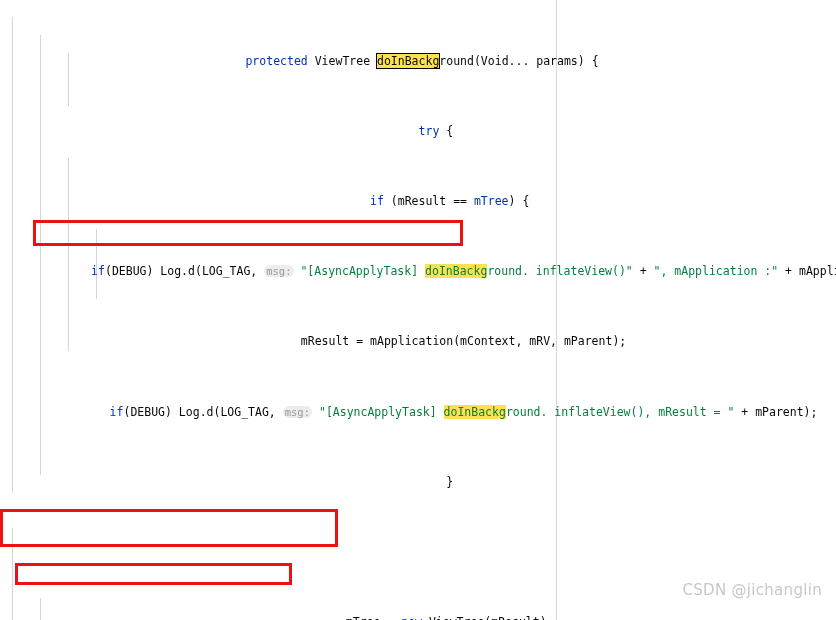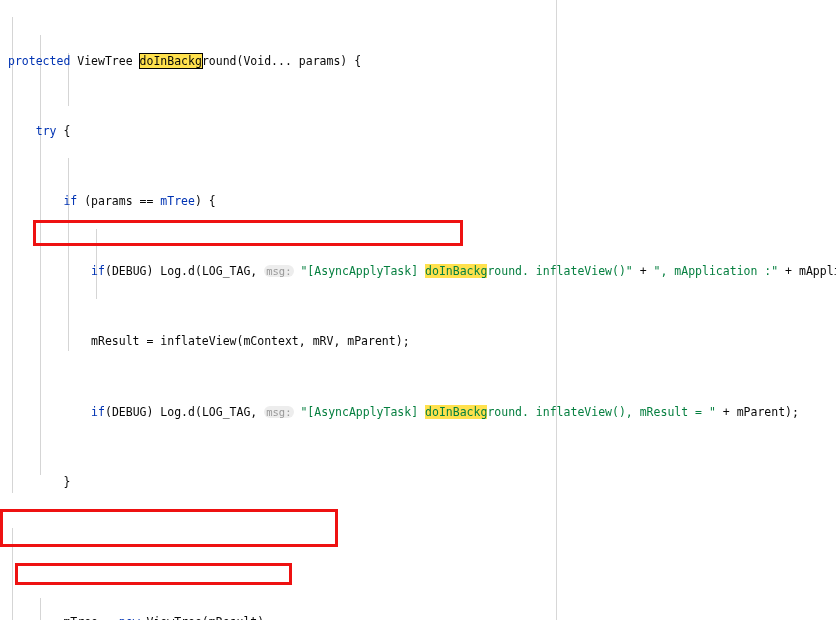--- a/index.html
+++ b/index.html
@@ -17,20 +17,21 @@
     font-size: 11.5px;
     line-height: 17.55px;
     color: #080808;
     white-space: pre;
   }
   .code-layer {
     position: absolute;
     left: 0; top: 0;
     width: 836px;
     height: 536px;
+    text-align: center;
   }
   .line {
     position: relative;
     height: 17.55px;
     padding-left: 8px;
     box-sizing: border-box;
   }
   
   .guides {
     position: absolute;
@@ -101,25 +102,25 @@
     <div class="margin-line" style="left:556px;"></div>
   </div>
 
   
   <div class="code-layer">
 
     <div class="line"><span class="kw">protected</span> <span class="plain">ViewTree </span><span class="hl-box">doInBackg</span><span class="plain">round(</span><span class="plain">Void... params) {</span></div>
 
     <div class="line"><span class="plain">    </span><span class="kw">try</span><span class="plain"> {</span></div>
 
-    <div class="line"><span class="plain">        </span><span class="kw">if</span><span class="plain"> (params == </span><span class="kw">mTree</span><span class="plain">) {</span></div>
+    <div class="line"><span class="plain">        </span><span class="kw">if</span><span class="plain"> (mResult == </span><span class="kw">mTree</span><span class="plain">) {</span></div>
 
     <div class="line"><span class="plain">            </span><span class="kw">if</span><span class="plain">(DEBUG) Log.d(LOG_TAG, </span><span class="hint">msg:</span><span class="plain"> </span><span class="str">"[AsyncApplyTask] </span><span class="hl"><span class="str">doInBackg</span></span><span class="str">round. inflateView()"</span><span class="plain"> + </span><span class="str">", mApplication :"</span><span class="plain"> + mApplication.className);</span></div>
 
-    <div class="line"><span class="plain">            mResult = inflateView(mContext, mRV, mParent);</span></div>
+    <div class="line"><span class="plain">            mResult = mApplication(mContext, mRV, mParent);</span></div>
 
     <div class="line"><span class="plain">            </span><span class="kw">if</span><span class="plain">(DEBUG) Log.d(LOG_TAG, </span><span class="hint">msg:</span><span class="plain"> </span><span class="str">"[AsyncApplyTask] </span><span class="hl"><span class="str">doInBackg</span></span><span class="str">round. inflateView(), mResult = "</span><span class="plain"> + mParent);</span></div>
 
     <div class="line"><span class="plain">        }</span></div>
 
     <div class="line"></div>
 
     <div class="line"><span class="plain">        mTree = </span><span class="kw">new</span><span class="plain"> ViewTree(mResult);</span></div>
 
     
@@ -176,14 +177,15 @@
 
     
 
   </div>
 
   
   <div class="redbox" style="left:33px;  top:220px; width:430px; height:26px;"></div>
   <div class="redbox" style="left:0px;   top:509px; width:338px; height:38px;"></div>
   <div class="redbox" style="left:15px;  top:563px; width:277px; height:22px;"></div>
 
+  <div class="watermark">CSDN @jichanglin</div>
 
 </div>
 
 </body></html>

